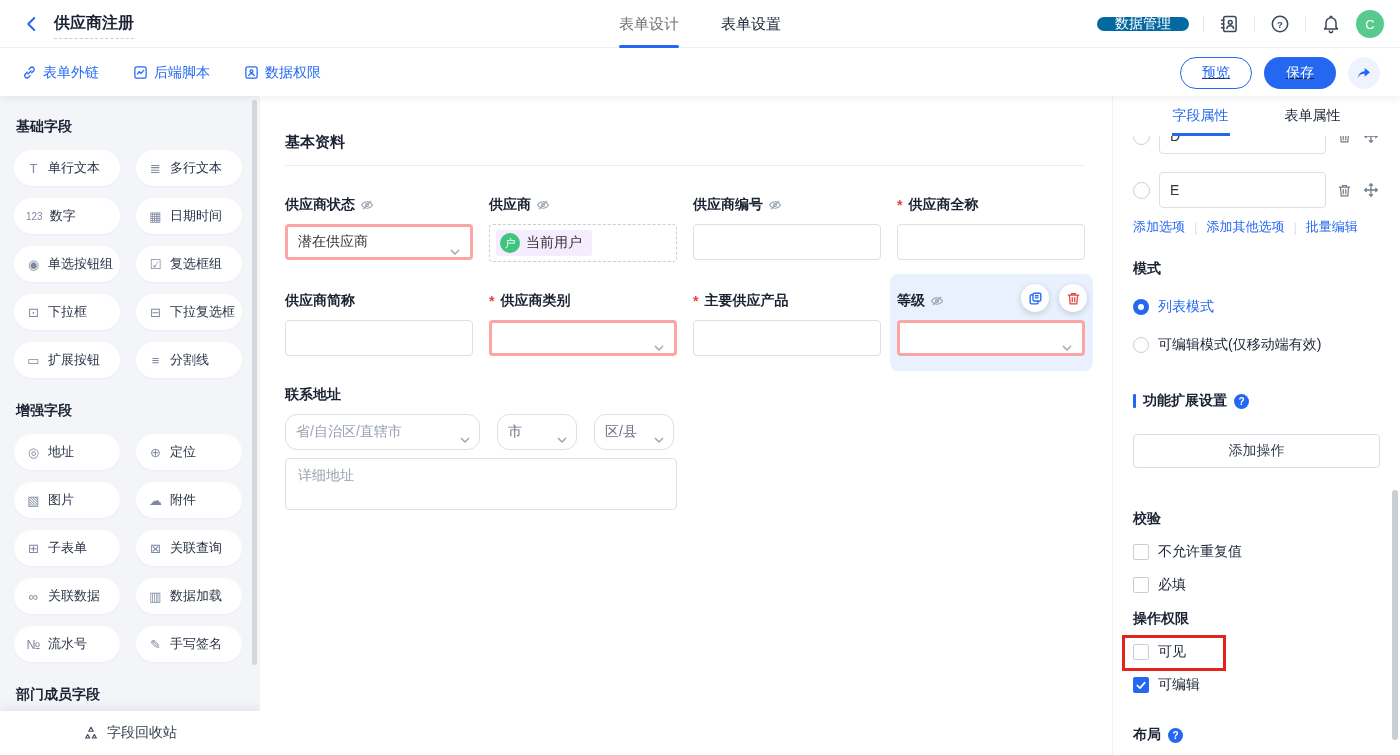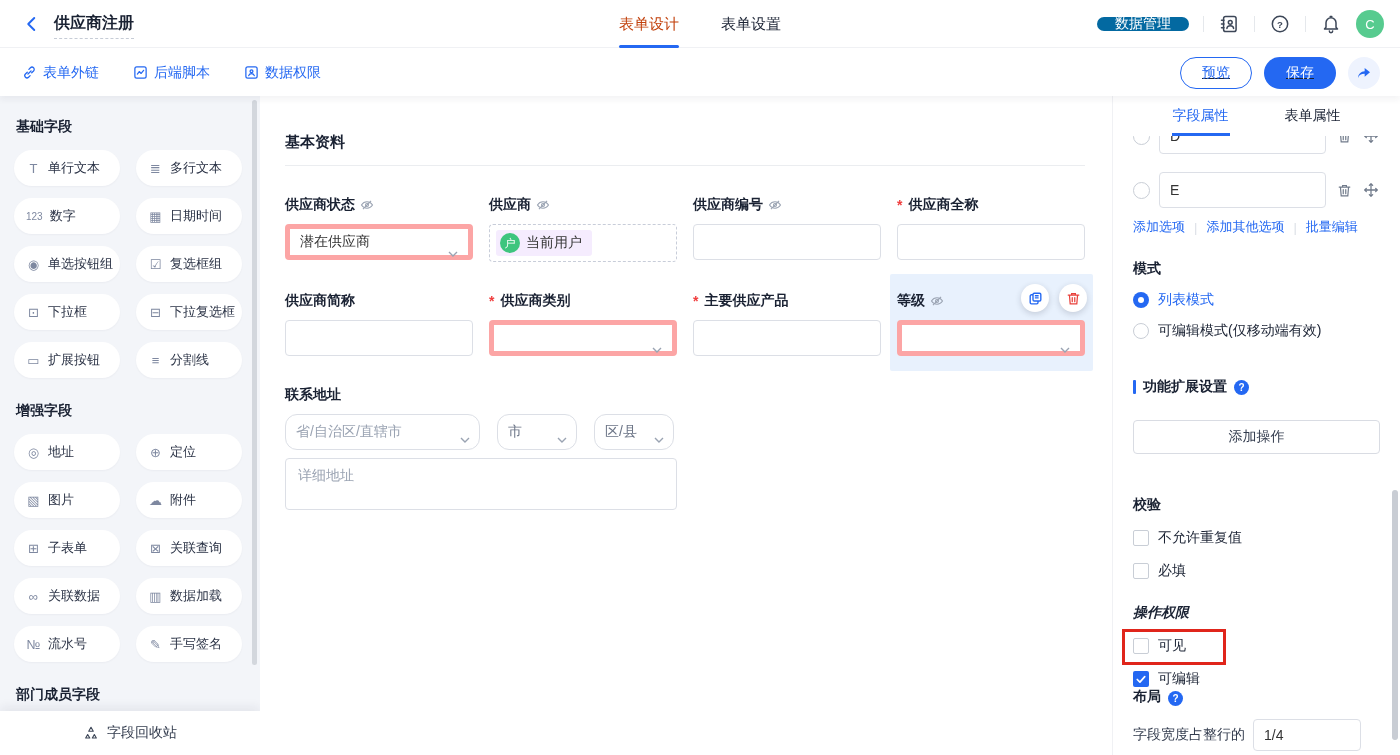--- a/index.html
+++ b/index.html
@@ -5,21 +5,21 @@
   * { margin:0; padding:0; box-sizing:border-box; }
   html,body { width:1400px; height:755px; font-family:"Liberation Sans","DejaVu Sans",sans-serif; background:#fff; overflow:hidden; color:#1a2233; }
 
   
   .app-header { position:absolute; top:0; left:0; width:1400px; height:48px; background:#fff; border-bottom:1px solid #f0f1f4; z-index:40; }
   .hdr-left { position:absolute; left:20px; top:0; height:48px; display:flex; align-items:center; gap:10px; }
   .back-btn { width:24px; height:24px; display:flex; align-items:center; justify-content:center; cursor:pointer; }
   .form-title { font-size:16px; font-weight:bold; color:#1a2233; border-bottom:1px dashed #c6ccd6; padding-bottom:4px; margin-top:4px; }
   .hdr-tabs { position:absolute; left:0; right:0; top:0; height:48px; display:flex; justify-content:center; align-items:center; gap:42px; }
   .hdr-tab { font-size:15px; color:#1a2233; height:48px; display:flex; align-items:center; position:relative; cursor:pointer; }
-  .hdr-tab.active { color:#c2410c; }
+  .hdr-tab.active { color:#737373; }
   .hdr-tab.active::after { content:""; position:absolute; bottom:0; left:0; right:0; height:3px; background:#2468f2; border-radius:2px; }
   .hdr-right { position:absolute; right:16px; top:0; height:48px; display:flex; align-items:center; gap:14px; }
   .data-manage { height:14px; padding:0 18px; border-radius:15px; background:#0369a1; color:#fff; font-size:14px; display:flex; align-items:center; border:none; cursor:pointer; }
   .v-div { width:1px; height:16px; background:#e5e8ec; }
   .hdr-ic { width:22px; height:22px; display:flex; align-items:center; justify-content:center; cursor:pointer; }
   .avatar { width:28px; height:28px; border-radius:50%; background:#57cb8f; color:#fff; font-size:13px; display:flex; align-items:center; justify-content:center; cursor:pointer; }
 
   
   .sub-toolbar { position:absolute; top:49px; left:0; width:1400px; height:47px; background:#fff; box-shadow:0 4px 6px rgba(31,42,68,.05); z-index:30; }
   .tb-links { position:absolute; left:22px; top:0; height:47px; display:flex; align-items:center; gap:34px; }
@@ -41,26 +41,26 @@
   .recycle-footer { position:absolute; left:0; bottom:0; width:260px; height:44px; background:#fff; box-shadow:0 -4px 10px rgba(26,34,51,.07); display:flex; align-items:center; justify-content:center; gap:8px; font-size:14px; color:#333c4e; cursor:pointer; z-index:5; }
 
   
   .canvas { position:absolute; top:96px; left:260px; width:852px; bottom:0; background:#fff; padding:37px 27px 0 25px; }
   .canvas-sec-title { font-size:15px; font-weight:bold; color:#1a2233; }
   .canvas-divider { border-bottom:1px solid #ebedf0; margin-top:13px; }
   .field-row { display:grid; grid-template-columns:repeat(4,188px); column-gap:16px; margin-top:30px; }
   .field-label { font-size:14px; font-weight:bold; color:#1a2233; display:flex; align-items:center; gap:5px; margin-bottom:10px; white-space:nowrap; }
   .req { color:#f03e3e; margin-right:1px; }
   .f-input { width:100%; height:36px; border:1px solid #dcdfe6; border-radius:4px; background:#fff; font-size:14px; padding:0 10px; color:#333; outline:none; font-family:inherit; }
-  .f-select { width:100%; height:36px; border:5px solid #fca5a5; border-radius:4px; background:#fff; font-size:14px; padding:0 26px 0 10px; color:#333; display:flex; align-items:center; position:relative; cursor:pointer; }
+  .f-select { width:100%; height:36px; border:3px solid #fca5a5; border-radius:4px; background:#fff; font-size:14px; padding:0 26px 0 10px; color:#333; display:flex; align-items:center; position:relative; cursor:pointer; }
   .f-select .chev { position:absolute; right:10px; top:15px; }
   .user-box { width:100%; height:38px; border:1px dashed #c8cdd9; border-radius:4px; display:flex; align-items:center; padding:0 6px; }
   .user-tag { display:inline-flex; align-items:center; gap:6px; background:#f5ecfe; border-radius:3px; padding:3px 10px 3px 4px; font-size:14px; color:#333; }
   .user-tag-avatar { width:20px; height:20px; border-radius:50%; background:#3ec57e; color:#fff; font-size:11px; display:flex; align-items:center; justify-content:center; }
-  .field.selected { background:#e8f1fd; margin:-18px -8px -15px -7px; padding:18px 8px 15px 7px; border-radius:2px; position:relative; }
+  .field.selected { background:#e8f1fd; margin:-18px -8px -15px -7px; padding:18px 8px 15px 7px; border-radius:8px; position:relative; }
   .fld-actions { position:absolute; top:10px; right:6px; display:flex; gap:10px; }
   .act-circle { width:28px; height:28px; border-radius:50%; background:#fff; box-shadow:0 2px 6px rgba(26,34,51,.18); display:flex; align-items:center; justify-content:center; cursor:pointer; }
   .addr-row { display:flex; gap:17px; margin-bottom:8px; }
   .addr-sel { height:36px; border:1px solid #dcdfe6; border-radius:12px; font-size:14px; display:flex; align-items:center; padding:0 24px 0 10px; position:relative; cursor:pointer; }
   .addr-sel .chev { position:absolute; right:9px; top:15px; }
   .ph-gray { color:#9aa3b2; }
   .ph-dark { color:#6b7486; }
   .addr-textarea { width:392px; height:52px; border:1px solid #dcdfe6; border-radius:4px; font-size:14px; padding:8px 12px; color:#333; resize:none; outline:none; font-family:inherit; }
   .addr-textarea::placeholder { color:#9aa3b2; }
   .addr-block { margin-top:30px; }
@@ -76,36 +76,36 @@
   .opt-row { display:flex; align-items:center; gap:9px; height:36px; }
   .opt-row.first { margin-top:-18px; margin-bottom:18px; }
   .opt-row.second { margin-bottom:10px; }
   .radio { width:17px; height:17px; border:1px solid #c9ced6; border-radius:50%; background:#fff; flex:none; cursor:pointer; }
   .opt-input { flex:1; height:36px; border:1px solid #dcdfe6; border-radius:4px; font-size:14px; padding:0 10px; color:#333; outline:none; min-width:0; font-family:inherit; }
   .opt-ic { width:18px; height:18px; display:flex; align-items:center; justify-content:center; cursor:pointer; flex:none; }
   .opt-links { display:flex; align-items:center; gap:9px; font-size:13px; margin-top:8px; }
   .opt-links a { color:#2468f2; text-decoration:none; cursor:pointer; white-space:nowrap; }
   .pipe { color:#dbdfe6; }
   .p-sec-title { font-size:14px; font-weight:bold; color:#1a2233; }
-  .radio-line { display:flex; align-items:center; gap:9px; font-size:14px; margin-top:13px; cursor:pointer; }
+  .radio-line { display:flex; align-items:center; gap:9px; font-size:14px; margin-top:20px; cursor:pointer; }
   .radio-on { width:16px; height:16px; border-radius:50%; background:#2468f2; position:relative; flex:none; }
   .radio-on::after { content:""; position:absolute; left:5px; top:5px; width:6px; height:6px; border-radius:50%; background:#fff; }
   .radio-off { width:16px; height:16px; border-radius:50%; border:1px solid #c9ced6; background:#fff; flex:none; }
   .blue-txt { color:#2468f2; }
   .ext-title { display:flex; align-items:center; gap:7px; margin-top:38px; }
   .blue-bar { width:3px; height:14px; background:#2468f2; border-radius:1px; }
   .qbadge { width:15px; height:15px; border-radius:50%; background:#2468f2; color:#fff; font-size:10px; font-weight:bold; display:inline-flex; align-items:center; justify-content:center; cursor:pointer; }
   .qbadge::after { content:"?"; }
   .add-op-btn { margin-top:24px; width:100%; height:34px; border:1px solid #d9dce3; border-radius:4px; background:#fff; font-size:14px; color:#333c4e; cursor:pointer; font-family:inherit; }
   .check-line { display:flex; align-items:center; gap:9px; font-size:14px; margin-top:15px; position:relative; cursor:pointer; }
   .cbox { width:16px; height:16px; border:1px solid #c9ced6; border-radius:2px; background:#fff; flex:none; }
   .cbox.on { border:none; background:#2468f2; display:flex; align-items:center; justify-content:center; }
   .sec-check { margin-top:42px; }
-  .sec-perm { margin-top:24px;font-style:italic; }
-  .sec-layout { display:flex; align-items:flex-end; gap:7px; }
+  .sec-perm { margin-top:16px; }
+  .sec-layout { margin-top:32px; display:flex; align-items:center; gap:7px; }
   .red-annot { position:absolute; left:-11px; top:-8px; width:104px; height:36px; border:3px solid #e0251b; pointer-events:none; }
   .layout-row { display:flex; align-items:center; gap:8px; margin-top:13px; font-size:14px; color:#333c4e; }
   .layout-sel { width:108px; height:32px; border:1px solid #dcdfe6; border-radius:4px; display:flex; align-items:center; padding:0 24px 0 10px; font-size:14px; color:#333; position:relative; cursor:pointer; }
   .page-scroll { position:absolute; right:2px; top:394px; width:6px; height:250px; background:#c9cdd4; border-radius:3px; }
 </style>
 </head>
 <body>
 
 <div class="app-header">
   <div class="hdr-left">

